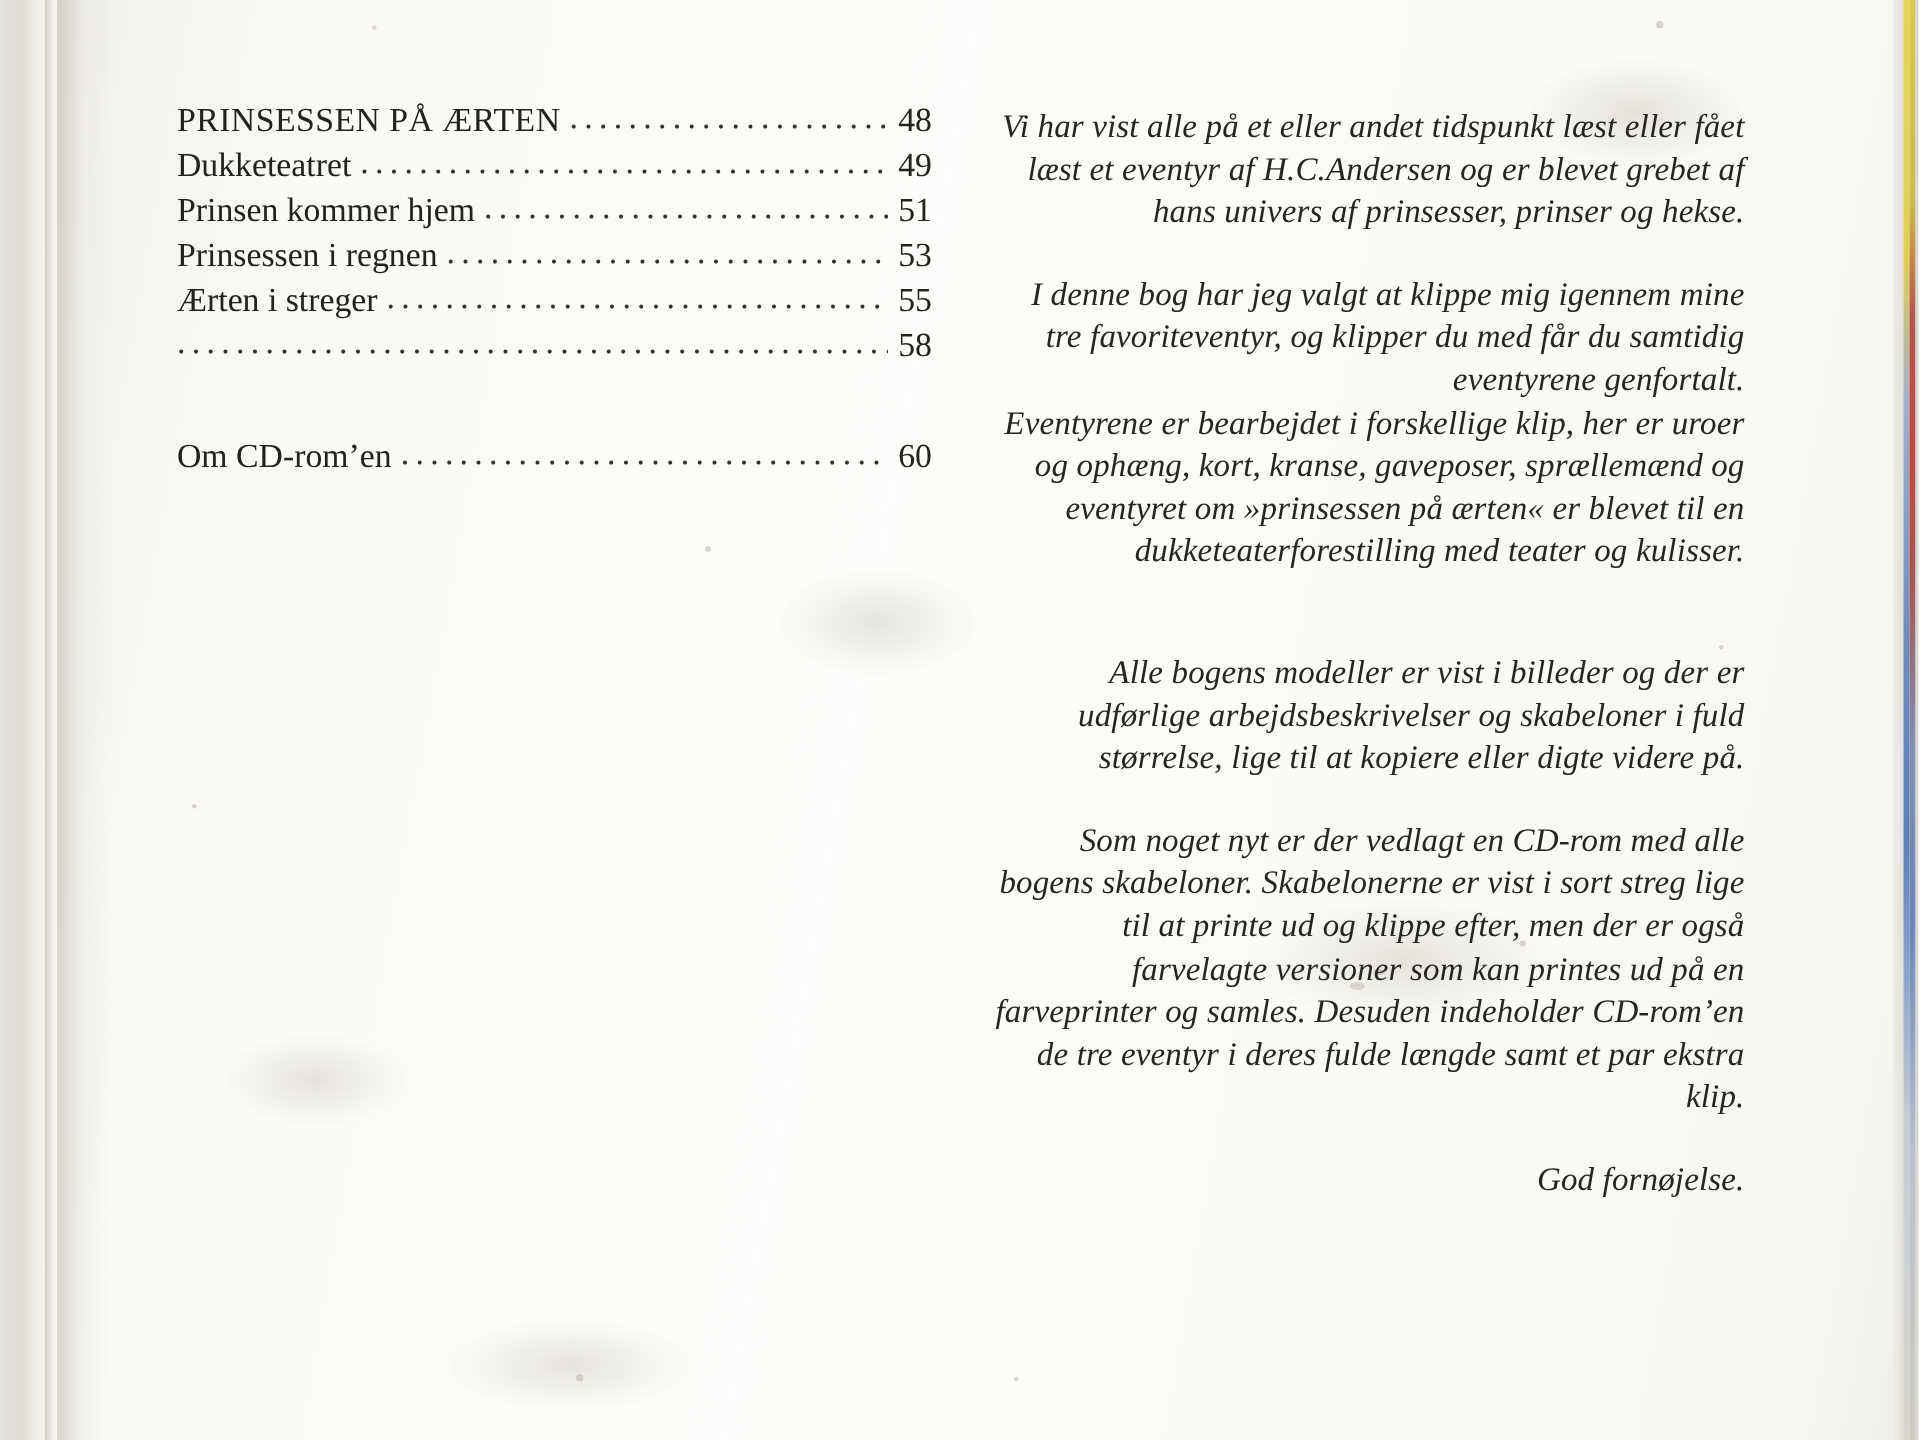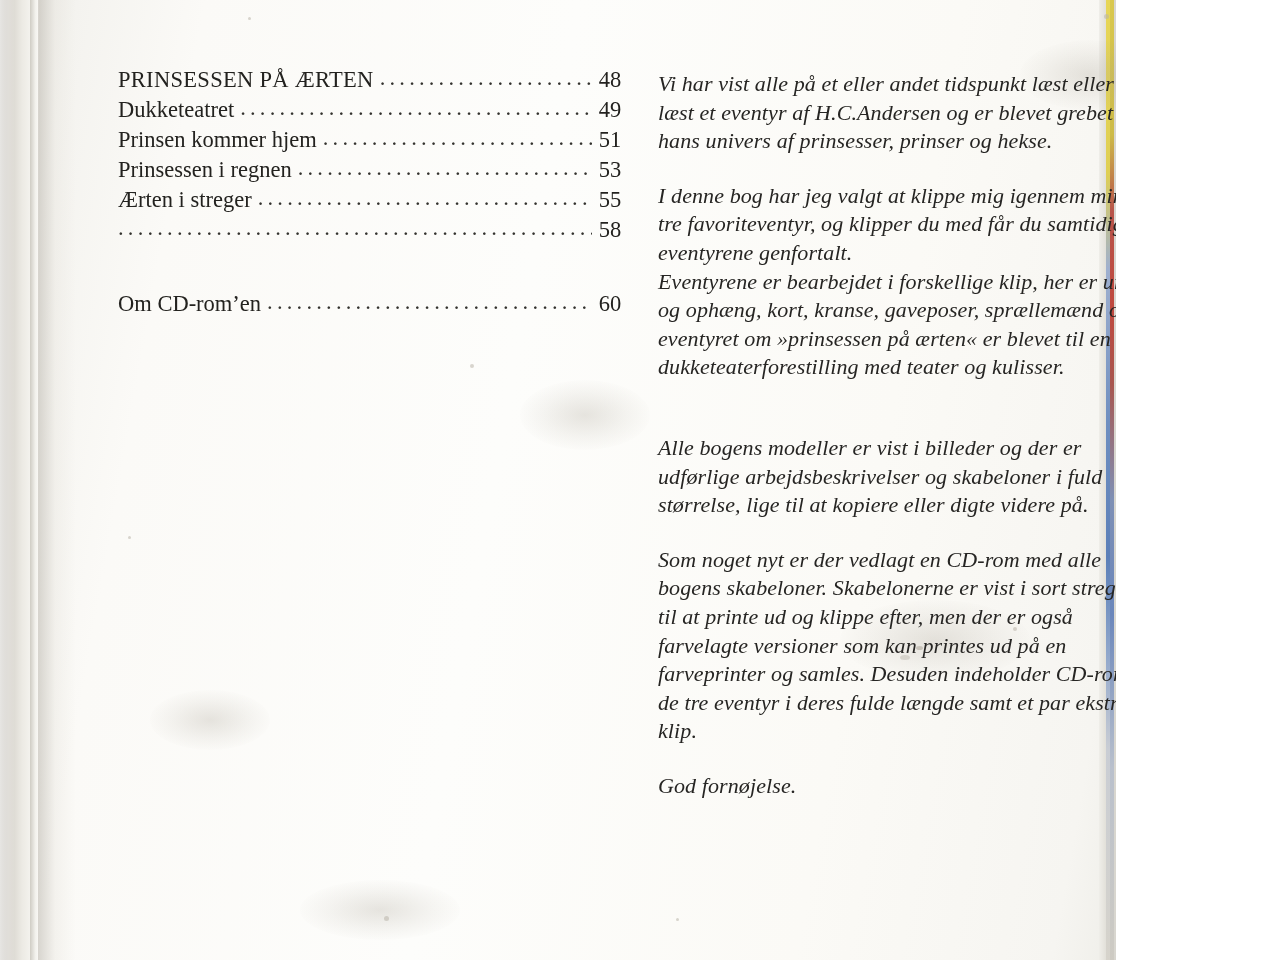--- a/index.html
+++ b/index.html
@@ -8,21 +8,21 @@
     background: #ffffff;
   }
   body {
     width: 1280px;
     height: 960px;
     overflow: hidden;
     font-family: "Liberation Serif", serif;
   }
   #page {
     position: relative;
-    width: 1116px;
+    width: 1279px;
     height: 960px;
     background: linear-gradient(100deg, #e8e6e1 0%, #f4f3ef 6%, #fbfaf7 16%, #fdfdfb 45%, #fbfaf6 75%, #f6f5f1 95%, #efeee9 100%);
     overflow: hidden;
   }
   
   .gutter-shadow {
     position: absolute;
     top: 0; left: 0;
     width: 34px; height: 960px;
     background: linear-gradient(90deg, #b9b6ae 0%, #d4d1ca 25%, #eceae4 65%, #f7f6f2 100%);
@@ -122,21 +122,21 @@
     height: 44px;
   }
 
   
   .body-para {
     font-style: italic;
     font-size: 22px;
     line-height: 28.6px;
     color: #262523;
     margin: 0 0 0 0;
-    text-align: left;
+    text-align: right;
     letter-spacing: 0.1px;
   }
   .para-space { height: 26px; }
   .tight { margin-top: 0; }
 </style>
 </head>
 <body>
 
 <div id="page">
 

